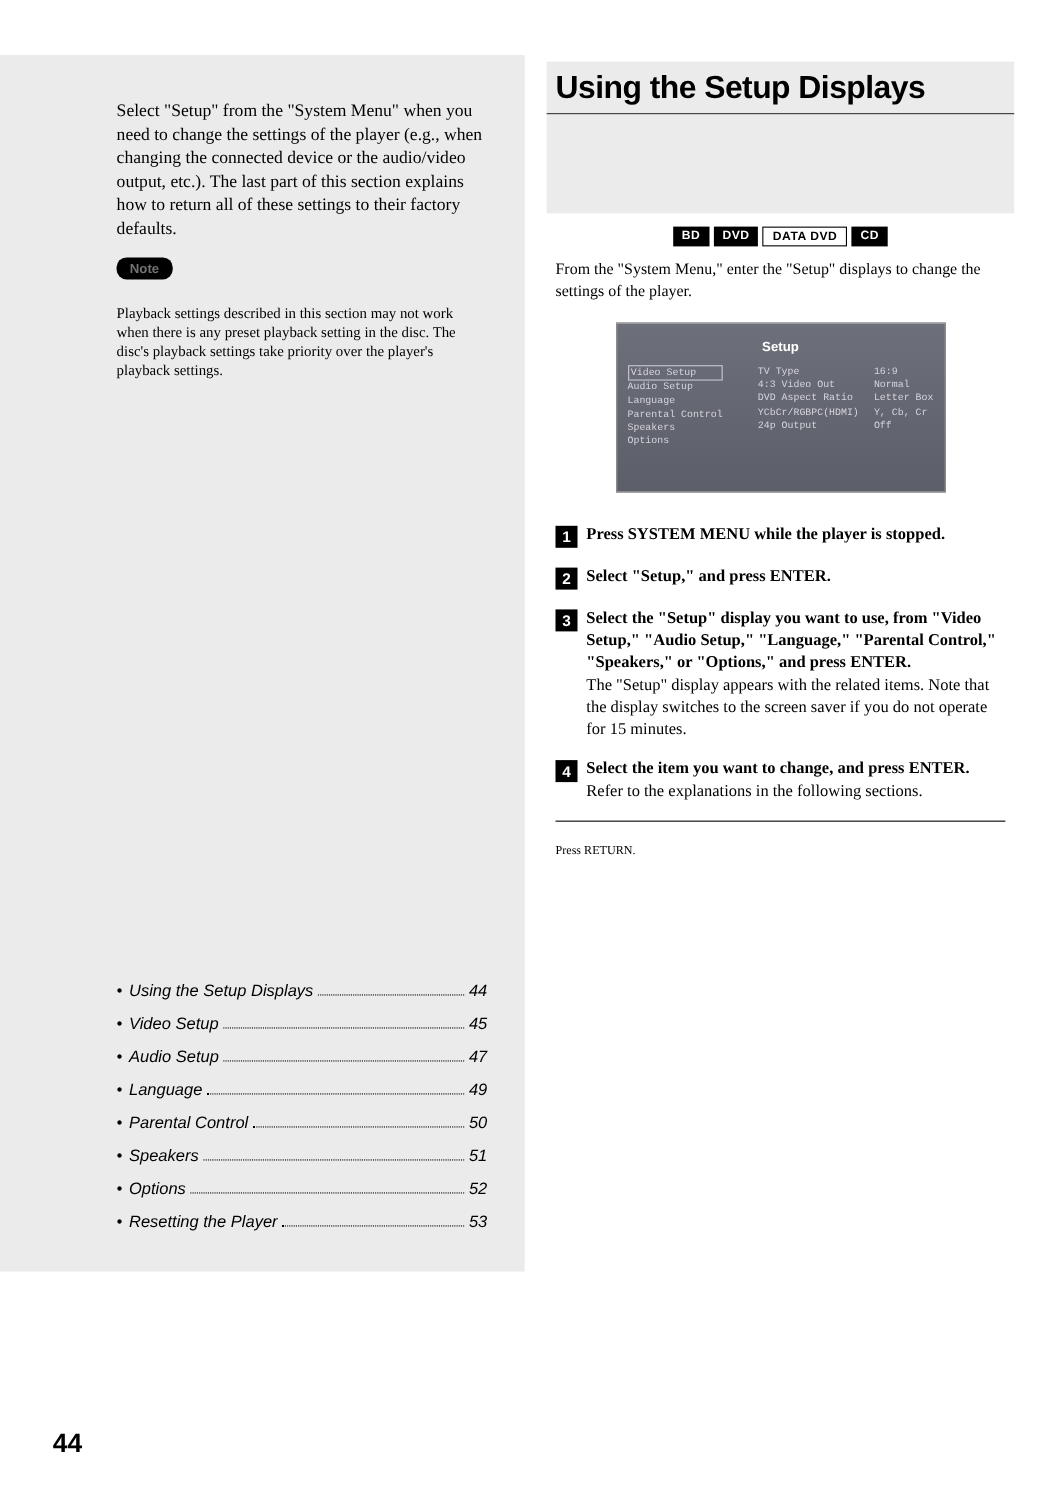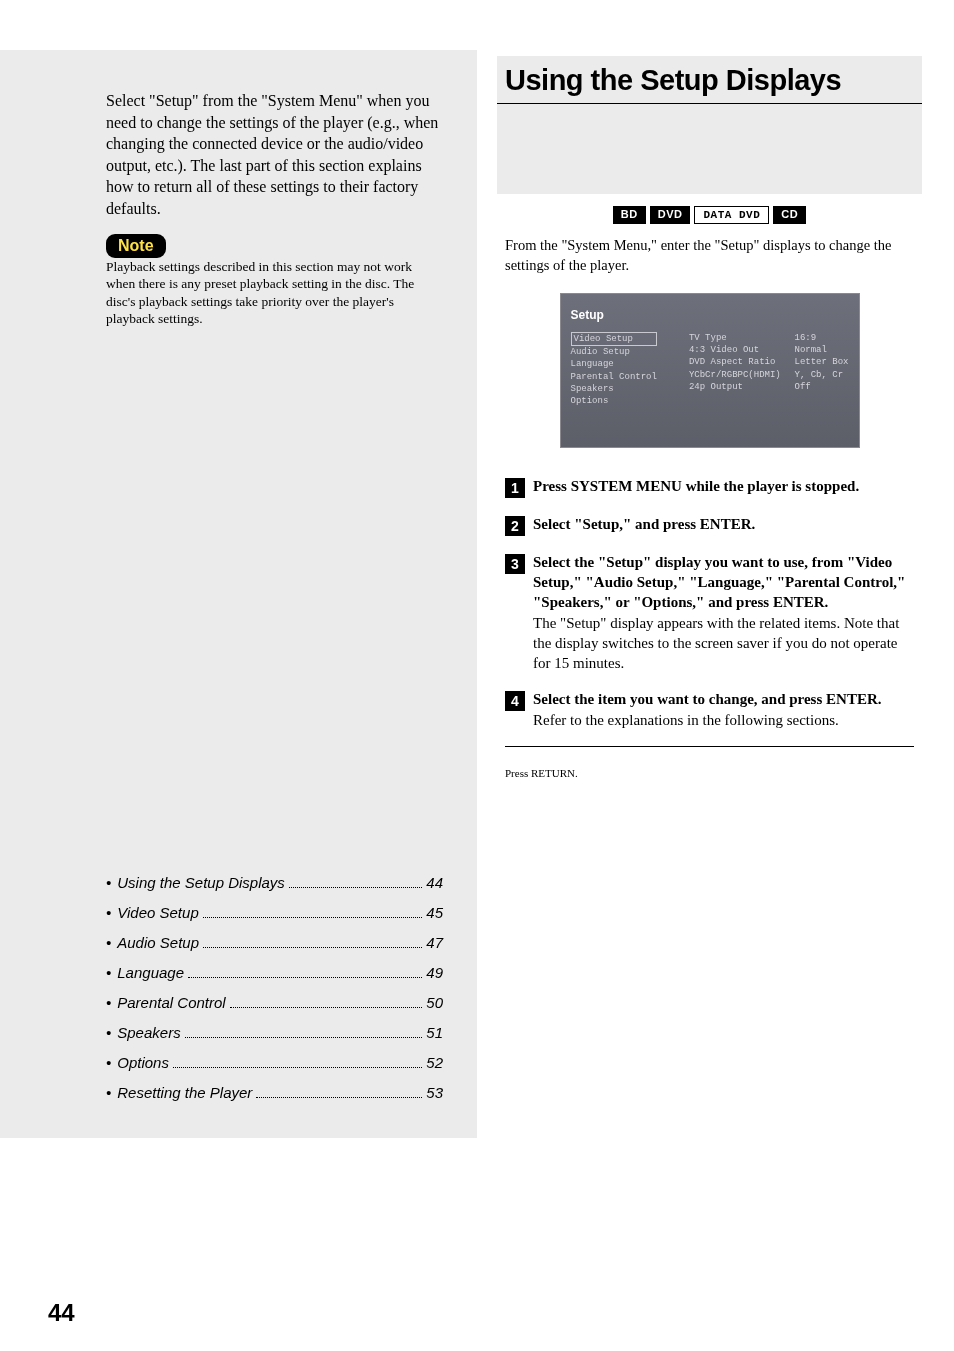--- a/index.html
+++ b/index.html
@@ -43,27 +43,27 @@
     color: #000;
   }
   .intro-text {
     font-size: 16px;
     line-height: 1.35;
     margin-bottom: 14px;
   }
   .note-pill {
     display: inline-block;
     background: #000;
-    color: #fde047;
+    color: #737373;
     font-family: Arial, Helvetica, sans-serif;
     font-weight: bold;
-    font-size: 16px;
+    font-size: 12px;
     padding: 3px 12px;
     border-radius: 9px;
-    margin-bottom: 0;
+    margin-bottom: 22px;
   }
   .note-text {
     font-size: 13.5px;
     line-height: 1.3;
   }
   .toc {
     margin-top: 540px;
     font-family: Arial, Helvetica, sans-serif;
     font-style: italic;
     font-size: 15px;
@@ -113,38 +113,39 @@
     font-family: Arial, Helvetica, sans-serif;
     font-weight: bold;
     font-size: 11px;
     justify-content: center;
   }
   .badge {
     padding:2px 8px;
     letter-spacing:0.5px;
   }
   .badge.inv { background:#000; color:#fff; }
-  .badge.box { border:1px solid #000; color:#000; background:#fff;font-family:Liberation Mono, monospace; }
+  .badge.box { border:1px solid #000; color:#000; background:#fff; }
   .after-badges {
     font-size: 14.5px;
     line-height: 1.35;
     margin-bottom: 18px;
   }
   
   .setup-shot {
     width: 300px;
     margin: 0 auto 28px auto;
     border: 1px solid #8a8a90;
     background: linear-gradient(#6d6f7a,#5c5e68);
     padding: 14px 10px 40px 10px;
     font-family: "Courier New", monospace;
     font-size: 9px;
     color: #d5d5dc;
   }
   .setup-shot .title {
+    text-align: center;
     font-family: Arial, sans-serif;
     font-weight: bold;
     font-size: 12px;
     color: #fff;
     margin-bottom: 10px;
   }
   .setup-grid {
     display:flex;
     gap:12px;
   }

